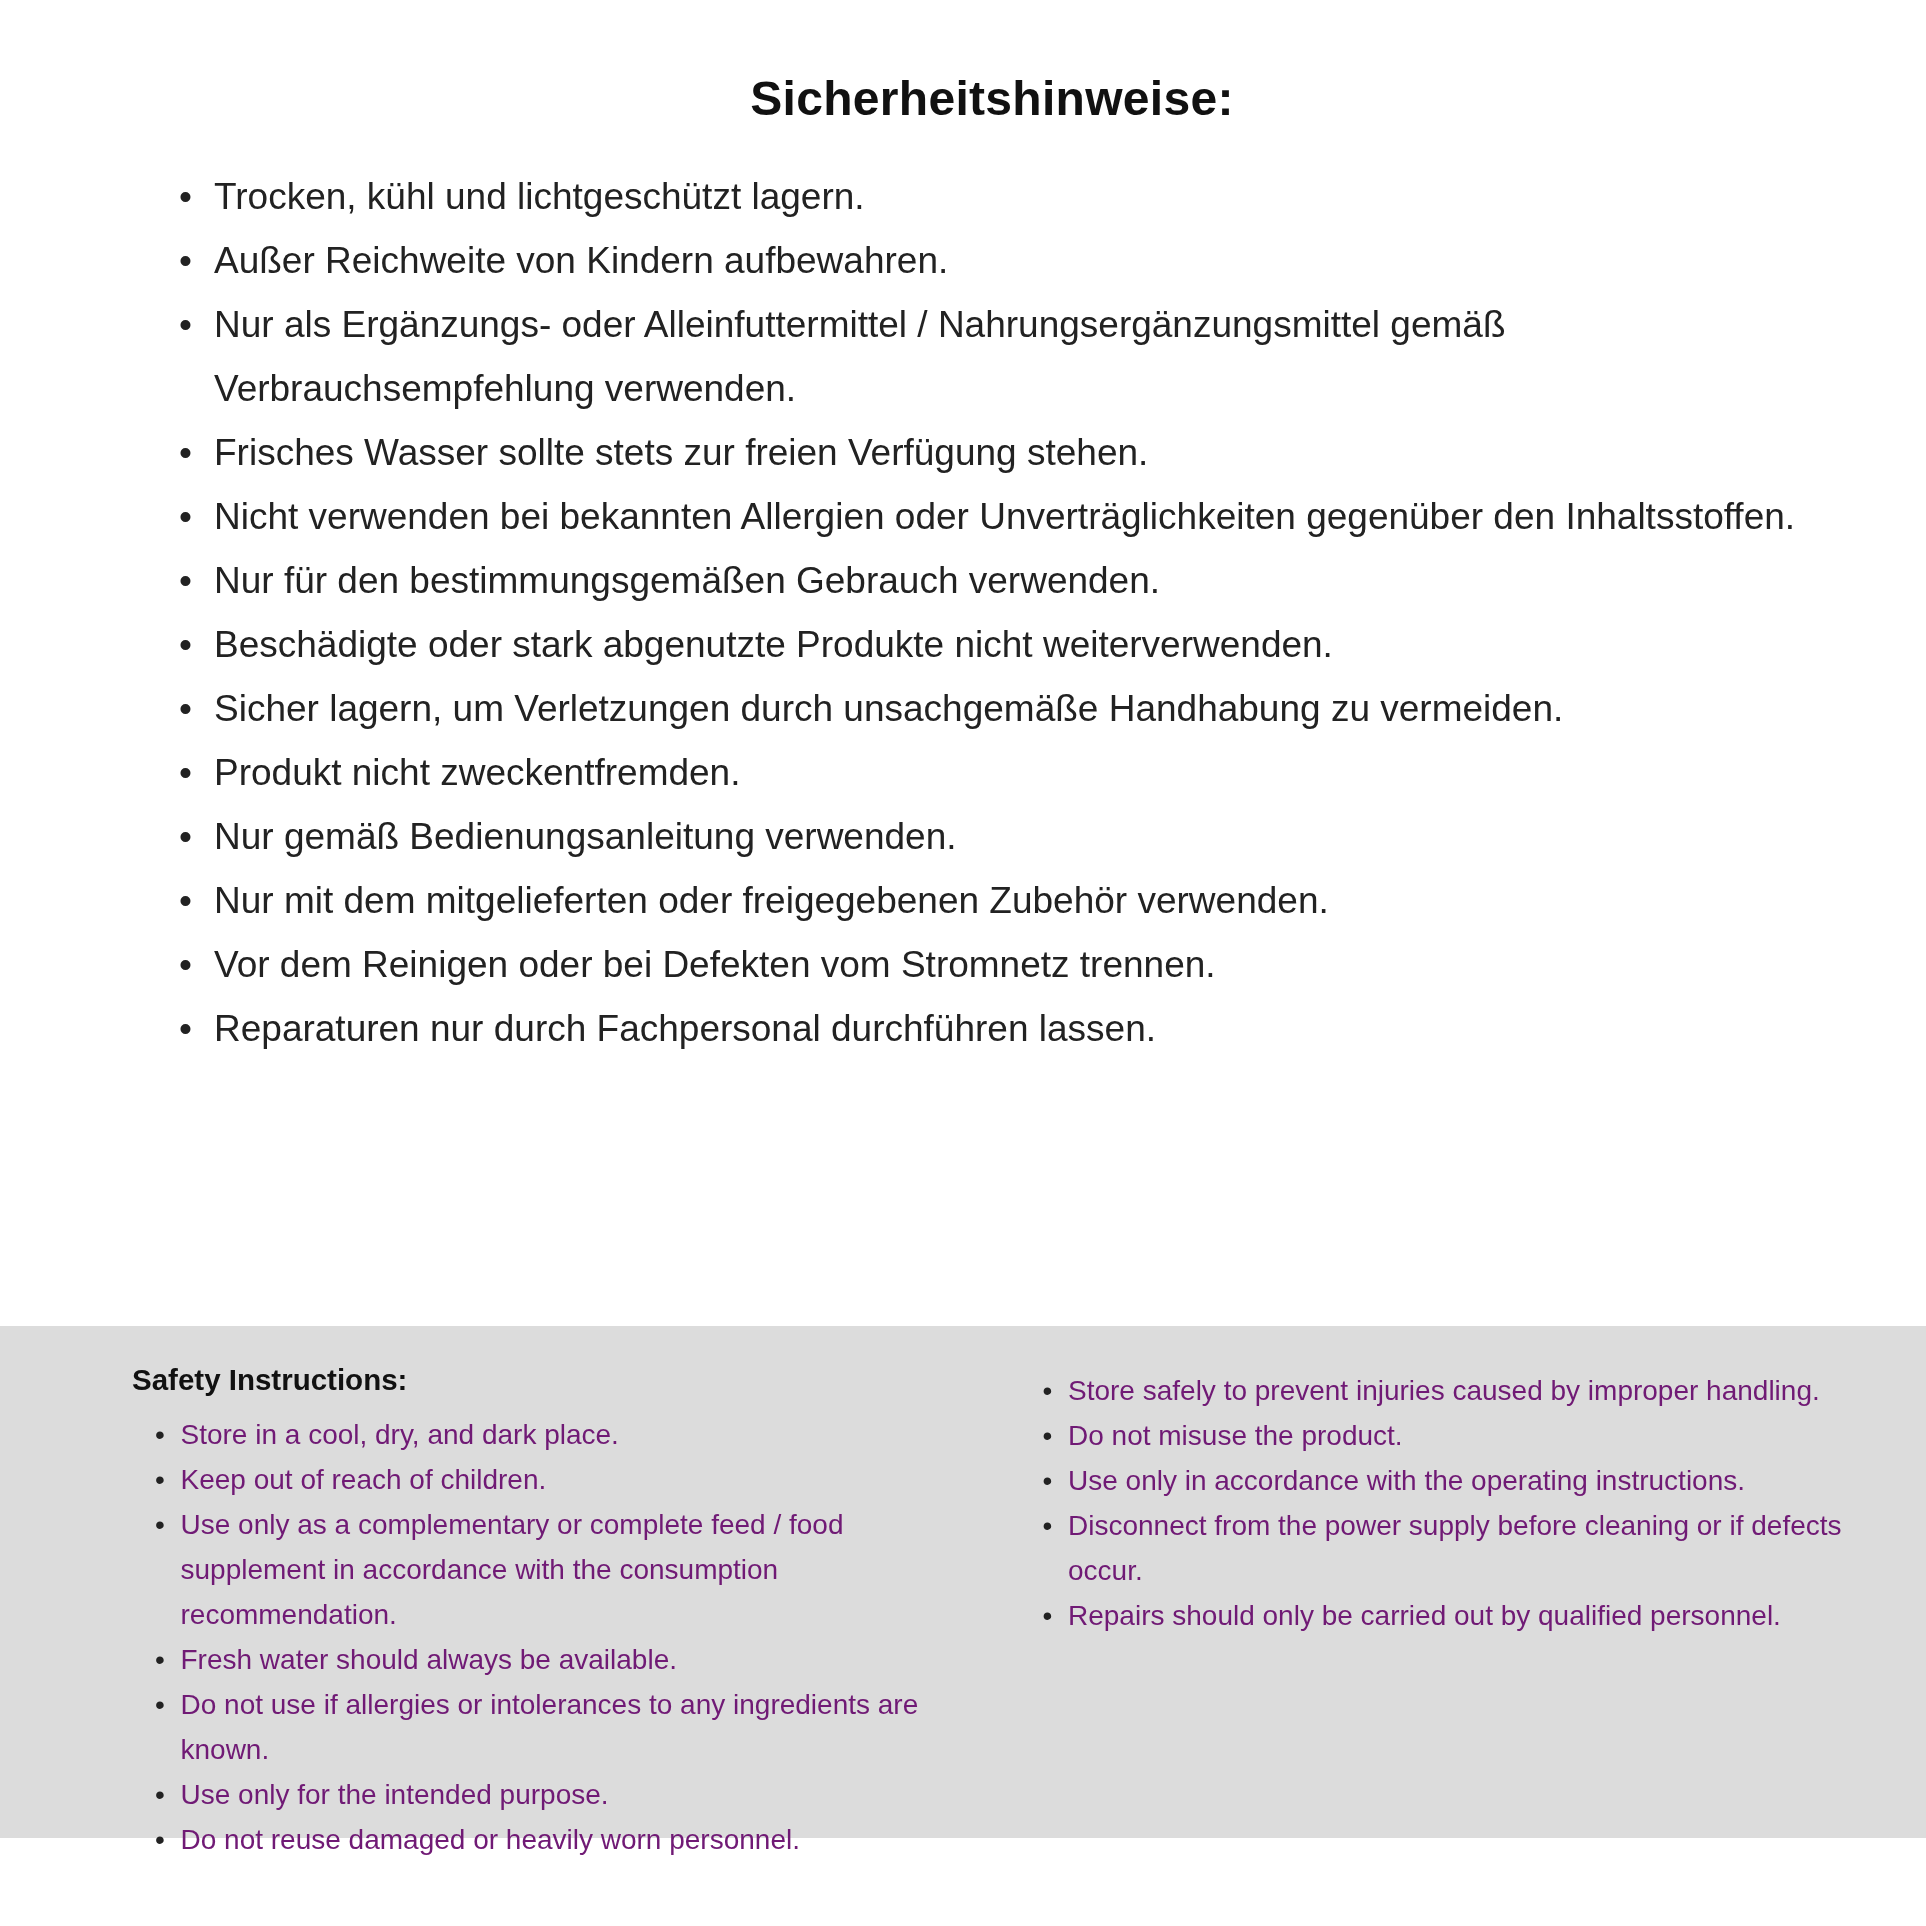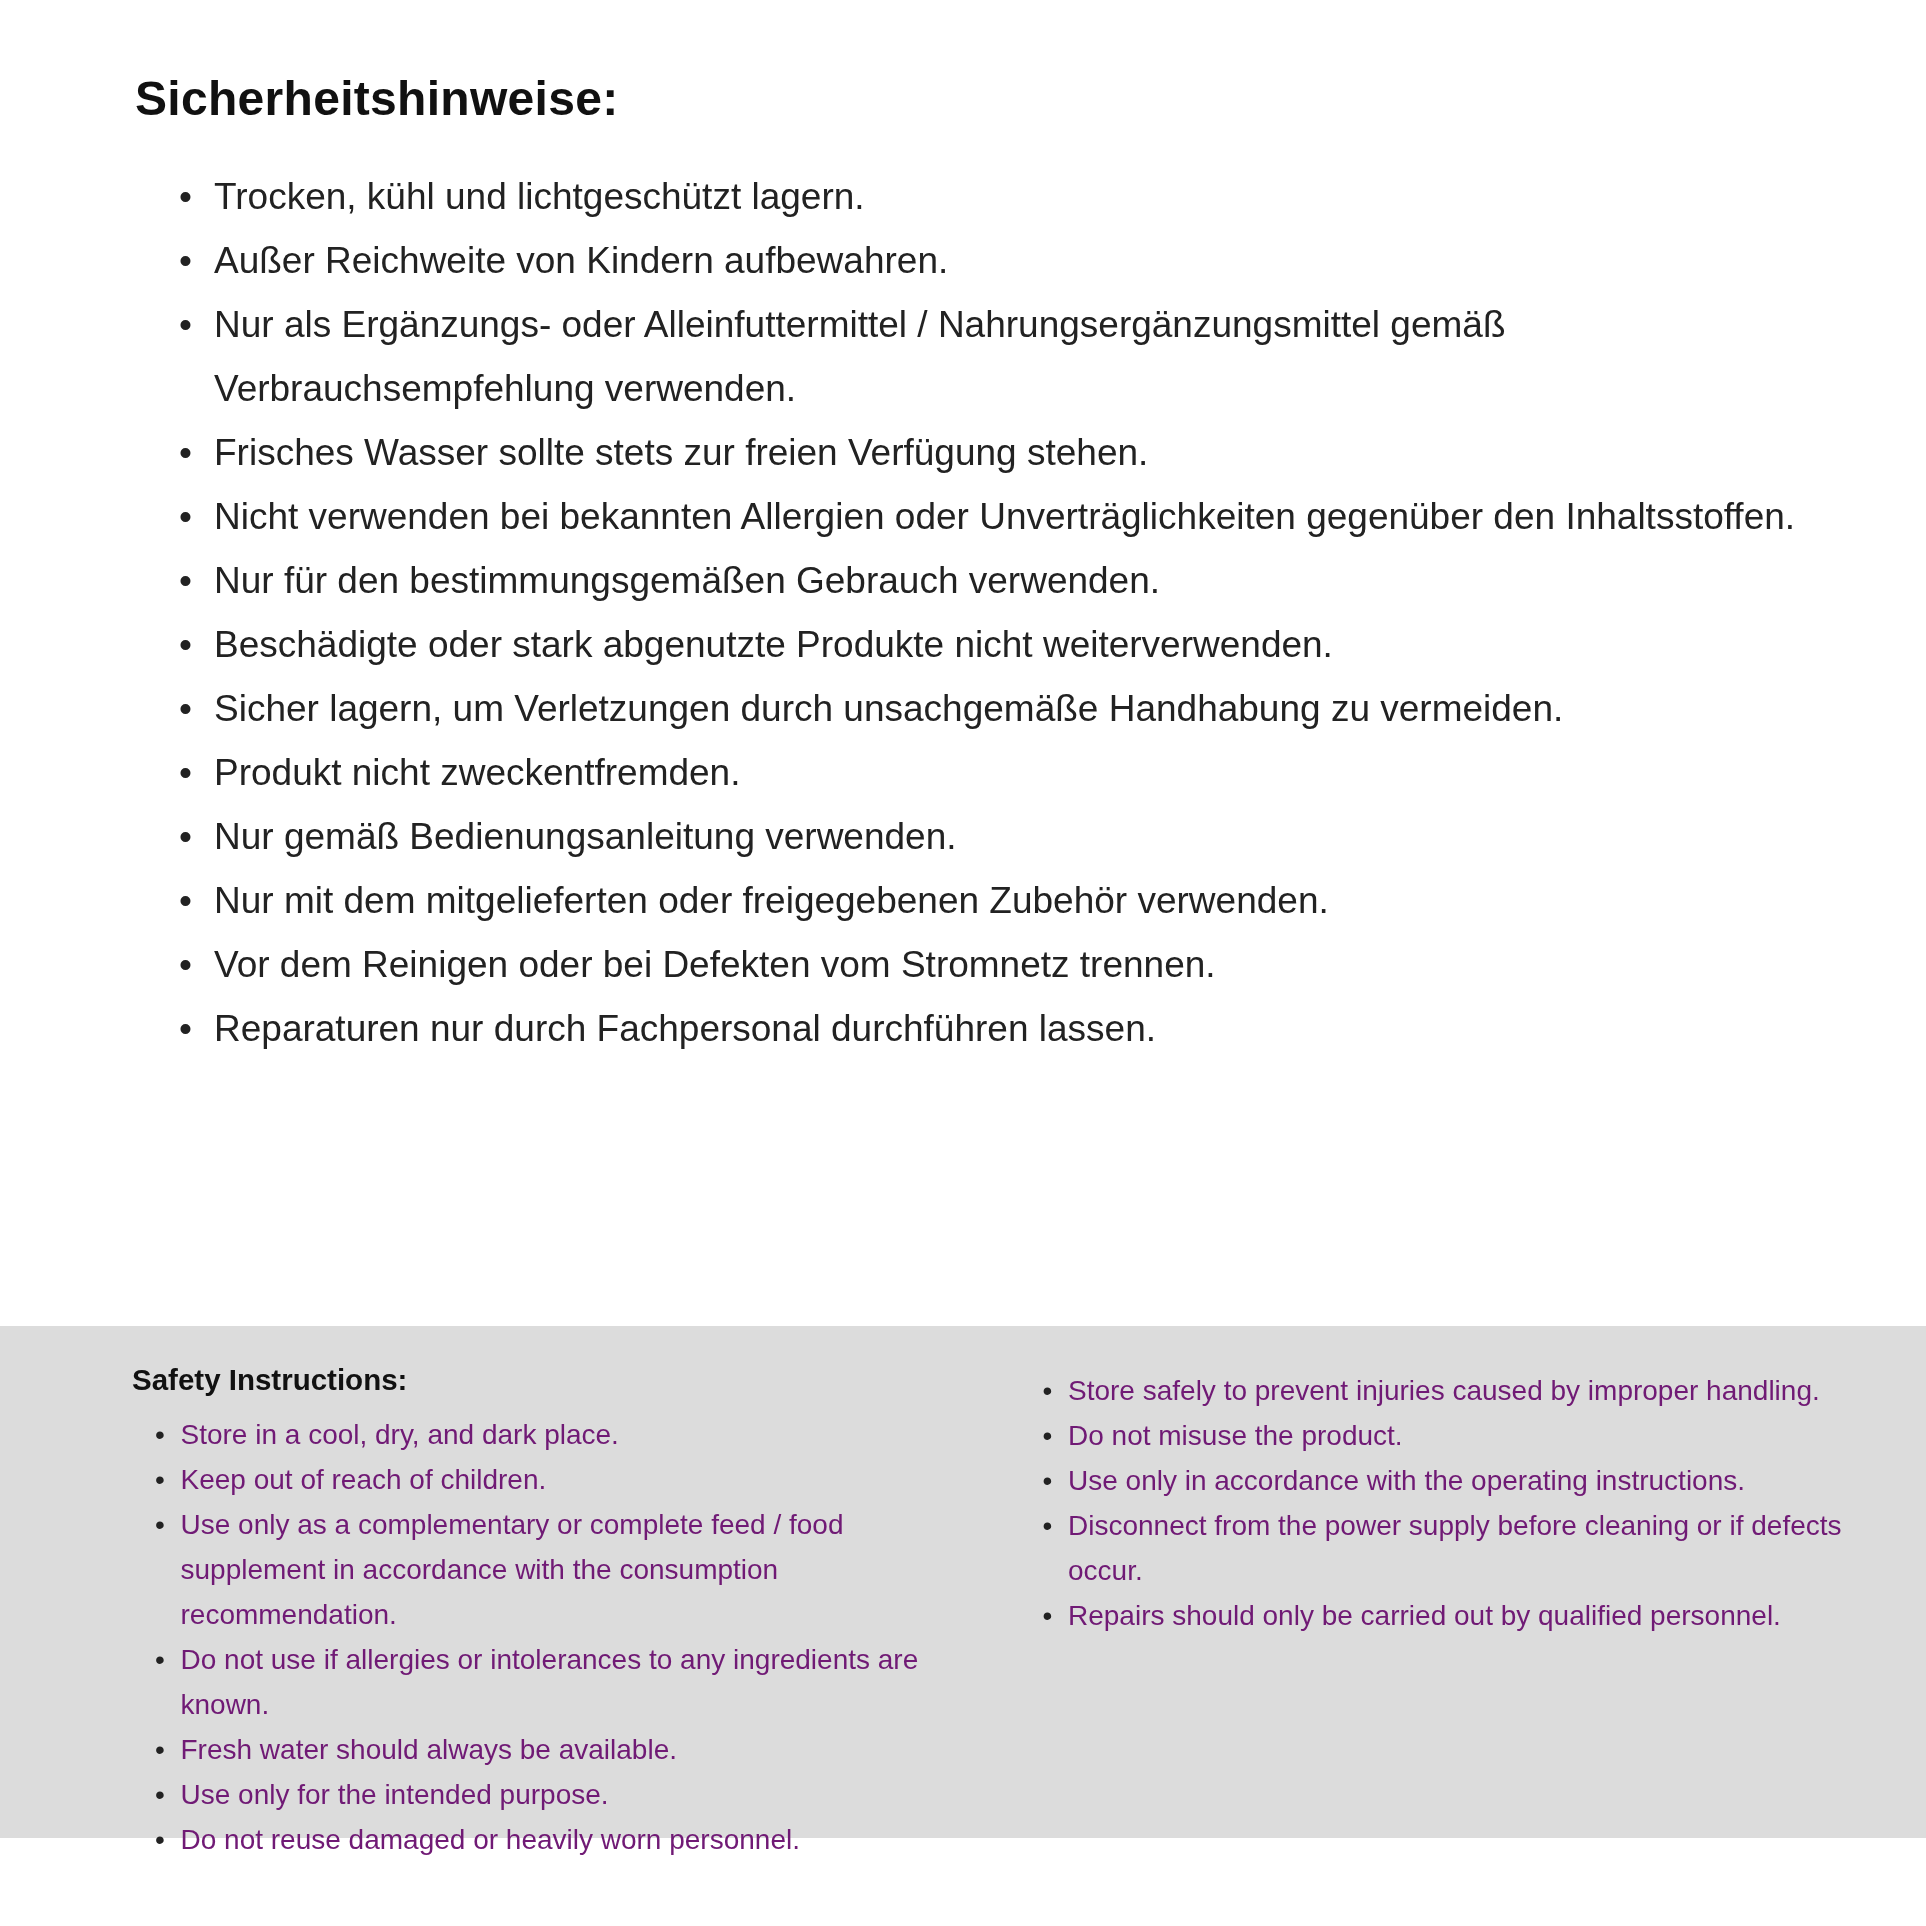--- a/index.html
+++ b/index.html
@@ -21,20 +21,21 @@
   .german-section {
     padding: 71px 77px 0 135px;
     height: 1326px;
   }
   .german-heading {
     font-size: 48px;
     font-weight: 700;
     color: #111111;
     margin: 0 0 39px 0;
     letter-spacing: 0.3px;
+    text-align: center;
   }
   ul.bullet-list {
     list-style: none;
     margin: 0;
     padding: 0;
   }
   .german-section ul.bullet-list {
     padding-left: 39px;
     max-width: 1682px;
   }
@@ -123,22 +124,22 @@
 </div>
 
 <div class="english-panel">
   <div class="english-columns">
     <div class="col col-left">
       <h2 class="english-heading">Safety Instructions:</h2>
       <ul class="bullet-list">
         <li>Store in a cool, dry, and dark place.</li>
         <li>Keep out of reach of children.</li>
         <li>Use only as a complementary or complete feed / food supplement in accordance with the consumption recommendation.</li>
+        <li>Fresh water should always be available.</li>
         <li>Do not use if allergies or intolerances to any ingredients are known.</li>
-        <li>Fresh water should always be available.</li>
         <li>Use only for the intended purpose.</li>
         <li>Do not reuse damaged or heavily worn personnel.</li>
       </ul>
     </div>
     <div class="col col-right">
       <ul class="bullet-list">
         <li>Store safely to prevent injuries caused by improper handling.</li>
         <li>Do not misuse the product.</li>
         <li>Use only in accordance with the operating instructions.</li>
         <li>Disconnect from the power supply before cleaning or if defects occur.</li>

